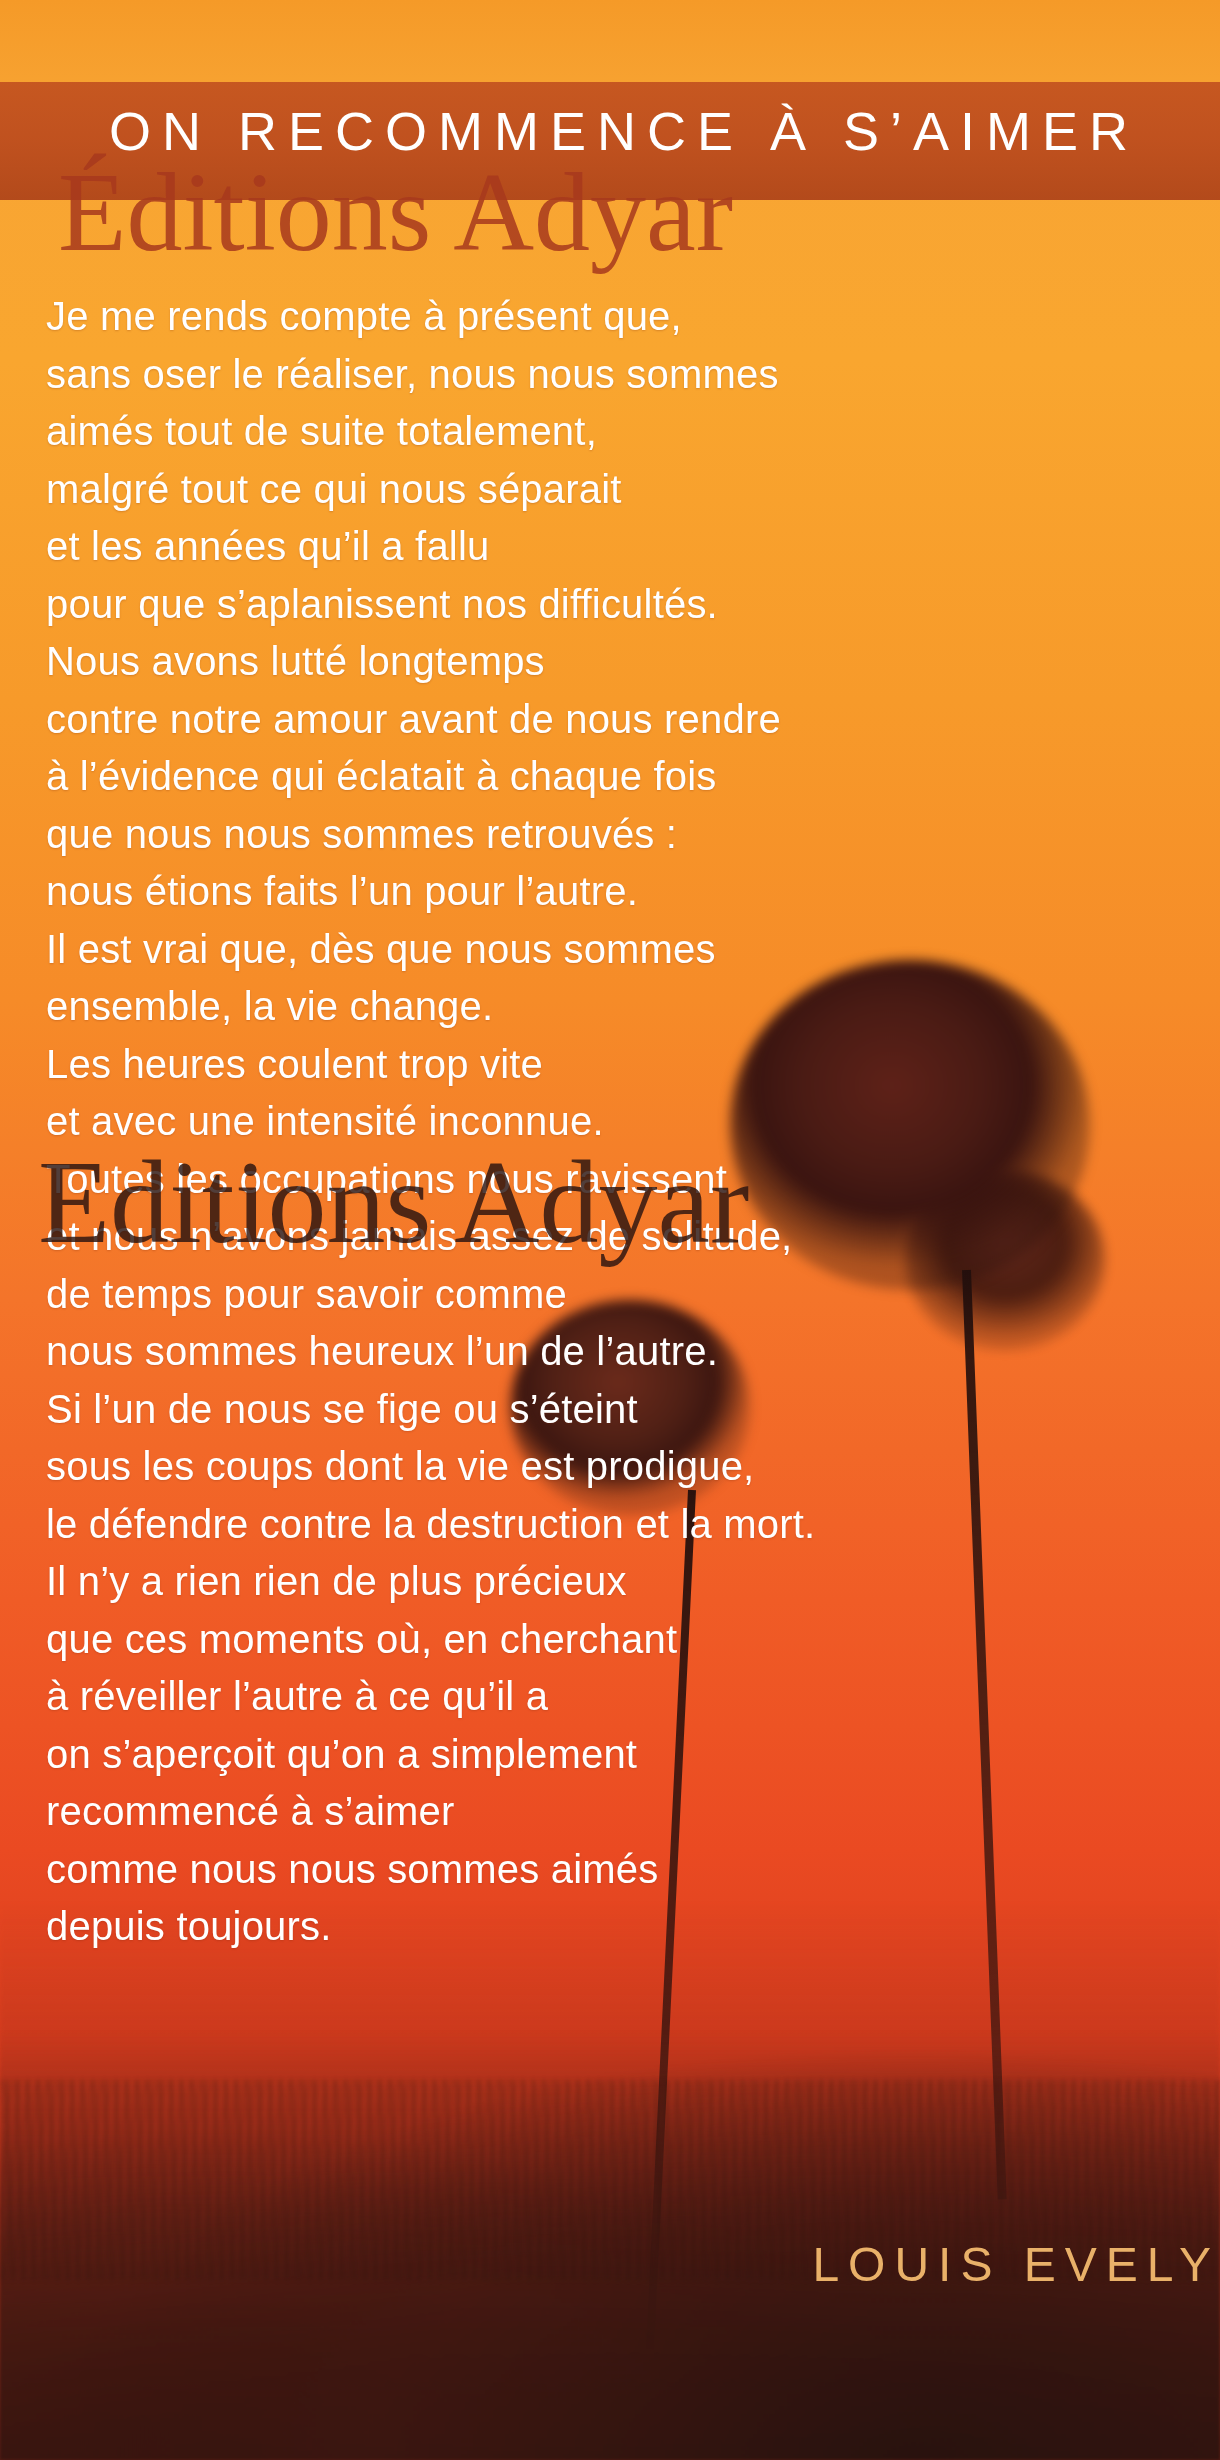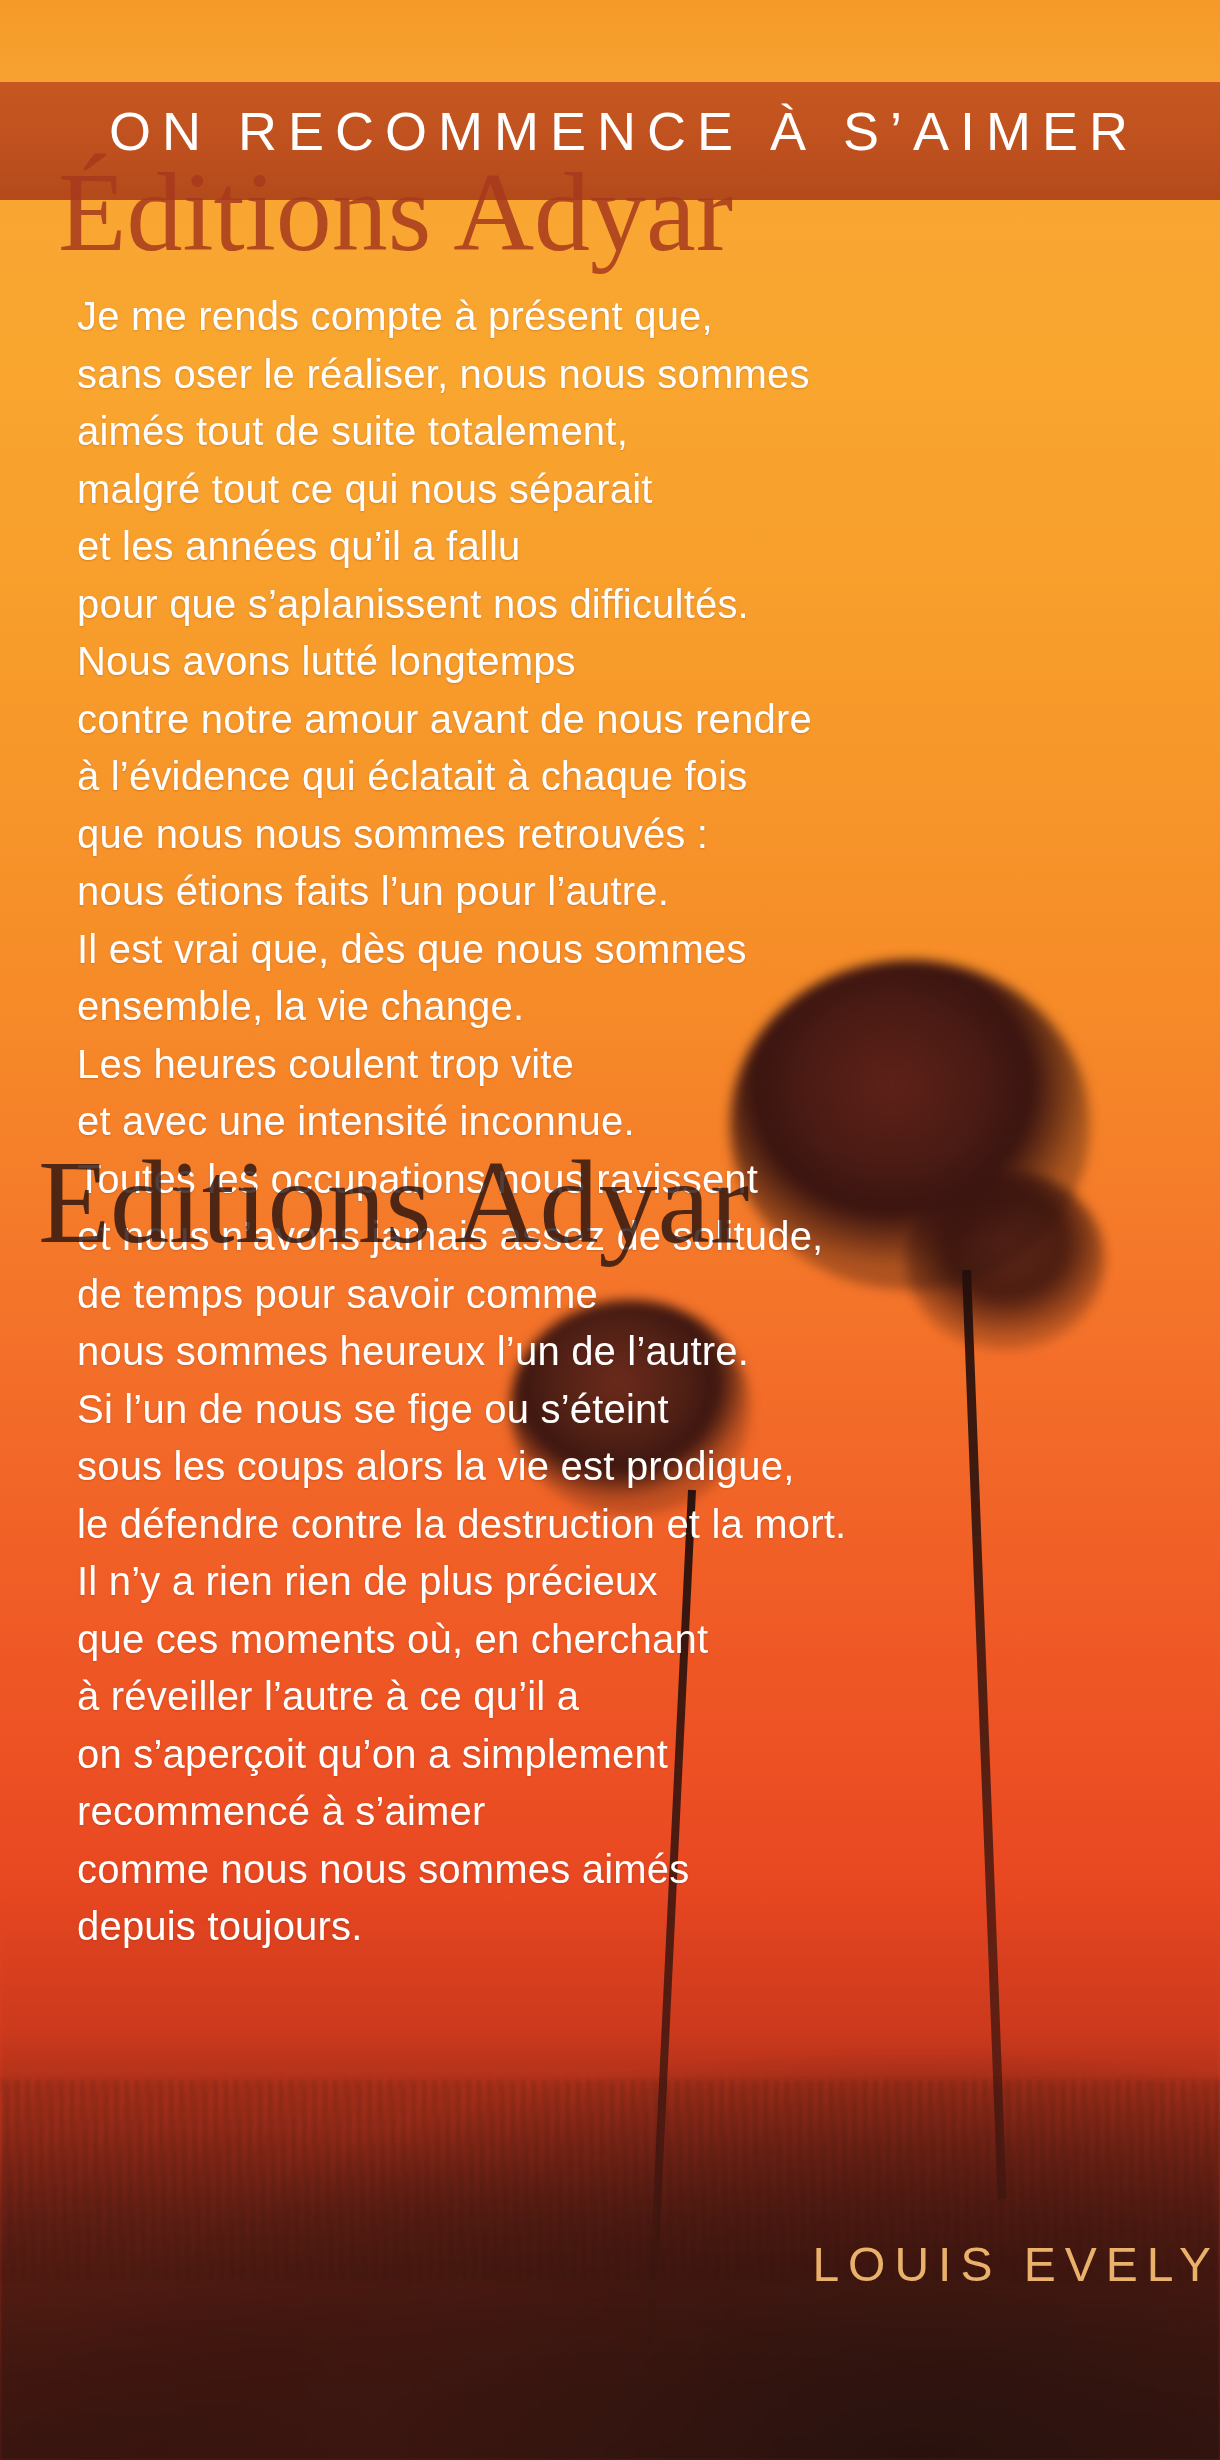--- a/index.html
+++ b/index.html
@@ -157,21 +157,21 @@
     position: absolute;
     left: 46px;
     top: 288px;
     width: 1040px;
     color: #ffffff;
     font-size: 40px;
     line-height: 57.5px;
     letter-spacing: 0.2px;
     text-shadow: 0 1px 2px rgba(120,40,15,0.25);
   }
-  #poem .line { white-space: nowrap; margin-left: 31px; }
+  #poem .line { white-space: nowrap; }
 
   
   #author {
     position: absolute;
     left: 0; right: 0;
     bottom: 168px;
     text-align: right;
     color: #e9b169;
     font-size: 48px;
     letter-spacing: 9px;
@@ -213,21 +213,21 @@
       <div class="line">nous étions faits l’un pour l’autre.</div>
       <div class="line">Il est vrai que, dès que nous sommes</div>
       <div class="line">ensemble, la vie change.</div>
       <div class="line">Les heures coulent trop vite</div>
       <div class="line">et avec une intensité inconnue.</div>
       <div class="line">Toutes les occupations nous ravissent</div>
       <div class="line">et nous n’avons jamais assez de solitude,</div>
       <div class="line">de temps pour savoir comme</div>
       <div class="line">nous sommes heureux l’un de l’autre.</div>
       <div class="line">Si l’un de nous se fige ou s’éteint</div>
-      <div class="line">sous les coups alors la vie est prodigue,</div>
+      <div class="line">sous les coups dont la vie est prodigue,</div>
       <div class="line">le défendre contre la destruction et la mort.</div>
       <div class="line">Il n’y a rien rien de plus précieux</div>
       <div class="line">que ces moments où, en cherchant</div>
       <div class="line">à réveiller l’autre à ce qu’il a</div>
       <div class="line">on s’aperçoit qu’on a simplement</div>
       <div class="line">recommencé à s’aimer</div>
       <div class="line">comme nous nous sommes aimés</div>
       <div class="line">depuis toujours.</div>
     </div>
 

